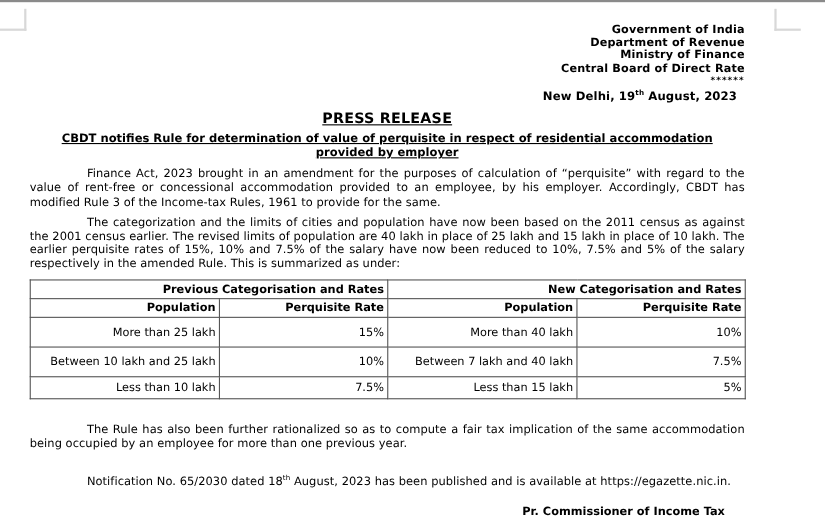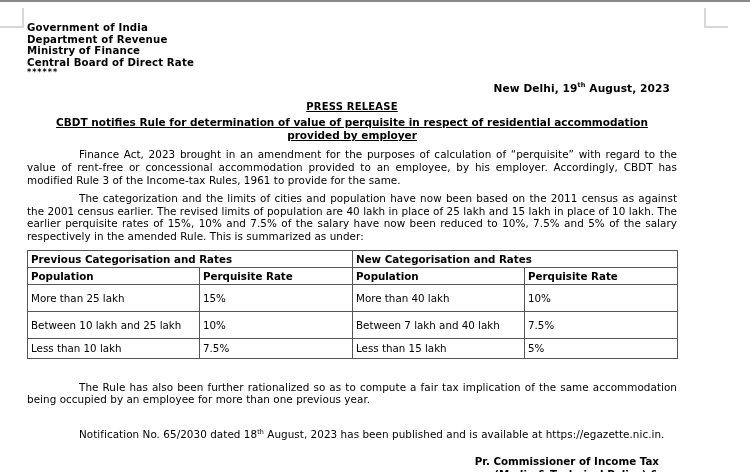--- a/index.html
+++ b/index.html
@@ -49,21 +49,21 @@
     padding: 0;
     box-sizing: border-box;
   }
   .content {
     position: absolute;
     left: 27px;
     top: 22px;
     width: 650px;
   }
   .letterhead {
-    text-align: left;
+    text-align: right;
     font-weight: bold;
     font-size: 10.2px;
     line-height: 11.6px;
     letter-spacing: 0.15px;
   }
   .letterhead .ln { display: block; }
   .asterisks {
     display: block;
     font-size: 8px;
     line-height: 9px;
@@ -79,21 +79,21 @@
     letter-spacing: 0.1px;
   }
   sup {
     font-size: 0.62em;
     vertical-align: super;
     line-height: 0;
   }
   .press-release {
     text-align: center;
     font-weight: bold;
-    font-size: 10px;
+    font-size: 13px;
     text-decoration: underline;
     margin-top: 7px;
     letter-spacing: 0.2px;
   }
   .subject {
     text-align: center;
     font-weight: bold;
     font-size: 10.5px;
     line-height: 13px;
     text-decoration: underline;
@@ -113,21 +113,21 @@
   }
   table.rates {
     border-collapse: collapse;
     width: 650px;
     margin-top: 7px;
     table-layout: fixed;
   }
   table.rates td,
   table.rates th {
     border: 1px solid #555555;
-    text-align: left;
+    text-align: right;
     font-size: 10.3px;
     line-height: 12px;
     padding: 2px 3px;
     font-weight: normal;
   }
   table.rates th {
     font-weight: bold;
   }
   table.rates .c1 { width: 172px; }
   table.rates .c2 { width: 153px; }

